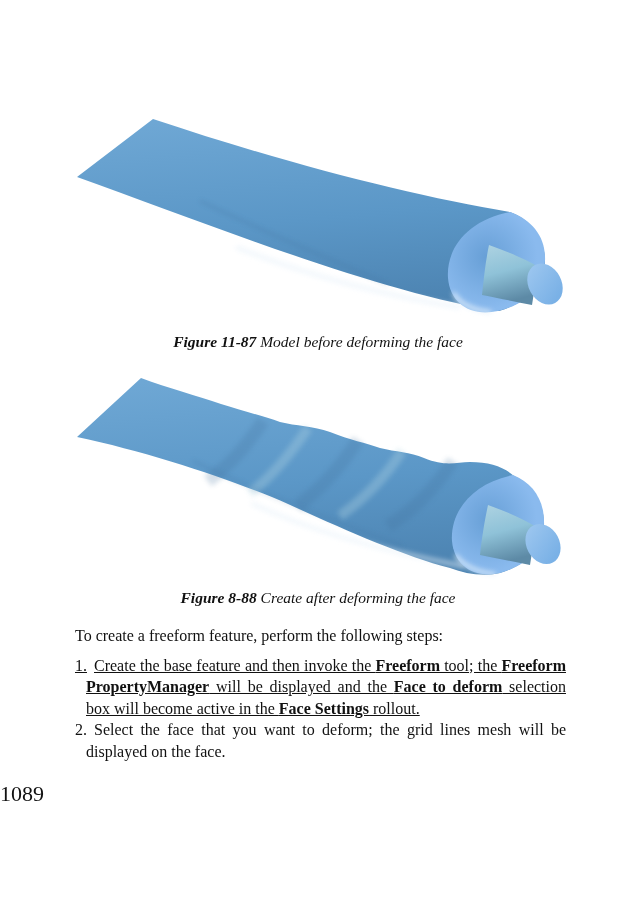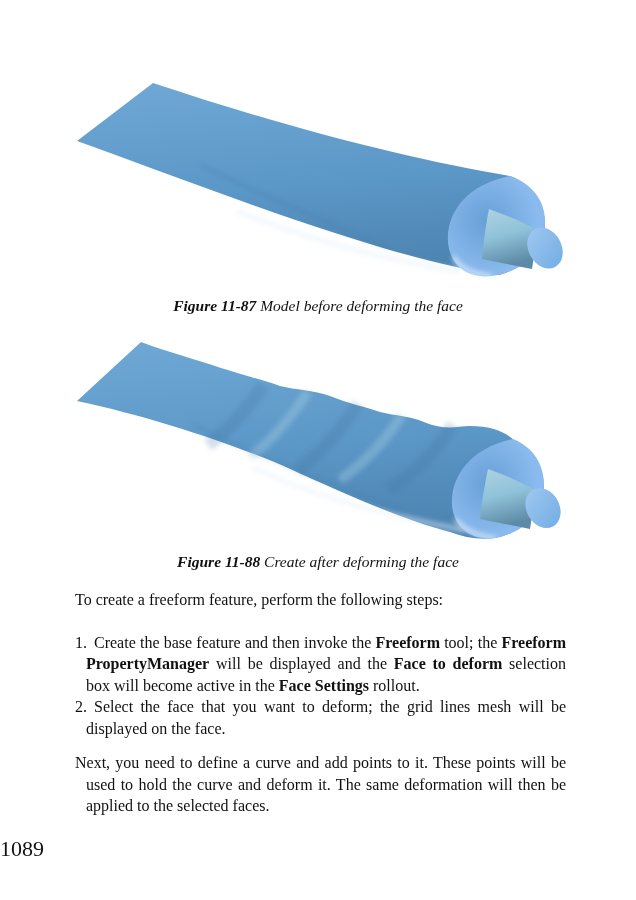--- a/index.html
+++ b/index.html
@@ -6,37 +6,37 @@
   body {
     width: 636px; height: 900px;
     background: #ffffff;
     font-family: "Liberation Serif", serif;
     color: #111111;
   }
   .page { position: relative; width: 636px; height: 900px; overflow: hidden; }
 
   figure.fig { margin: 0; }
   figure.fig svg { display: block; margin: 0 auto; }
-  .fig1 { padding-top: 62px; }
+  .fig1 { padding-top: 98px; }
   .fig2 { padding-top: 14px; }
 
   .caption {
     margin-top: 3px;
     text-align: center;
     font-size: 15.5px;
     line-height: 21px;
   }
   .cap-label { font-weight: bold; font-style: italic; }
   .cap-text  { font-style: italic; }
 
   .content { margin: 0 70px 0 75px; font-size: 16px; line-height: 21.5px; }
 
   .intro   { margin-top: 17px; }
   .step    { padding-left: 11px; text-indent: -11px; text-align: justify; }
-  .step1   { margin-top: 21px; }
+  .step1   { margin-top: 8px; text-decoration: underline; }
   .step2   { margin-top: 0; }
   .closing { margin-top: 13px; padding-left: 11px; text-indent: -11px; text-align: justify; }
   .step-num { margin-right: 7px; }
 
   .page-number {
     margin-top: 20px;
     text-align: left;
     font-size: 22px;
     line-height: 23px;
   }
@@ -156,34 +156,33 @@
                C 415 213 396 199 394 175
                C 392 146 414 117 455 109 Z" fill="url(#f2Cap)"></path>
       <path d="M 398 190 C 406 200 420 206 436 208" fill="none" stroke="var(--highlight)" stroke-width="3.5" opacity="0.85" stroke-linecap="round" filter="url(#f2Blur)"></path>
 
       <path d="M 430 139 C 449 146 466 153 478 161
                L 472 199 C 456 196 438 192 422 189
                C 424 170 427 153 430 139 Z" fill="url(#f2Noz)"></path>
       <ellipse cx="485" cy="178" rx="16.5" ry="21" transform="rotate(-28 485 178)" fill="url(#f2NozCap)"></ellipse>
     </svg>
     <figcaption class="caption">
-      <span class="cap-label">Figure 11-88</span>
+      <span class="cap-label">Figure 8-88</span>
       <span class="cap-text">Create after deforming the face</span>
     </figcaption>
   </figure>
 
   <div class="content">
     <p class="intro" style="margin:17px 0 0 0;">To create a freeform feature, perform the following steps:</p>
 
     <div class="step step1">
       <span class="step-num">1.</span><span class="step-body"><span>Create the base feature and then invoke the </span><span style="font-weight: bold;">Freeform</span><span> tool; the </span><span style="font-weight: bold;">Freeform PropertyManager</span><span> will be displayed and the </span><span style="font-weight: bold;">Face to deform</span><span> selection box will become active in the </span><span style="font-weight: bold;">Face Settings</span><span> rollout.</span></span>
     </div>
 
     <div class="step step2">
       <span class="step-num">2.</span><span class="step-body"><span>Select the face that you want to deform; the grid lines mesh will be displayed on the face.</span></span>
     </div>
 
-    <p class="closing" style="margin:13px 0 0 0;">Next, you need to define a curve and add points to it. These points will be used to hold the curve and deform it. The same deformation will then be applied to the selected faces.</p>
   </div>
 
   <div class="page-number">1089</div>
 
 </div>
 
 </body></html>

